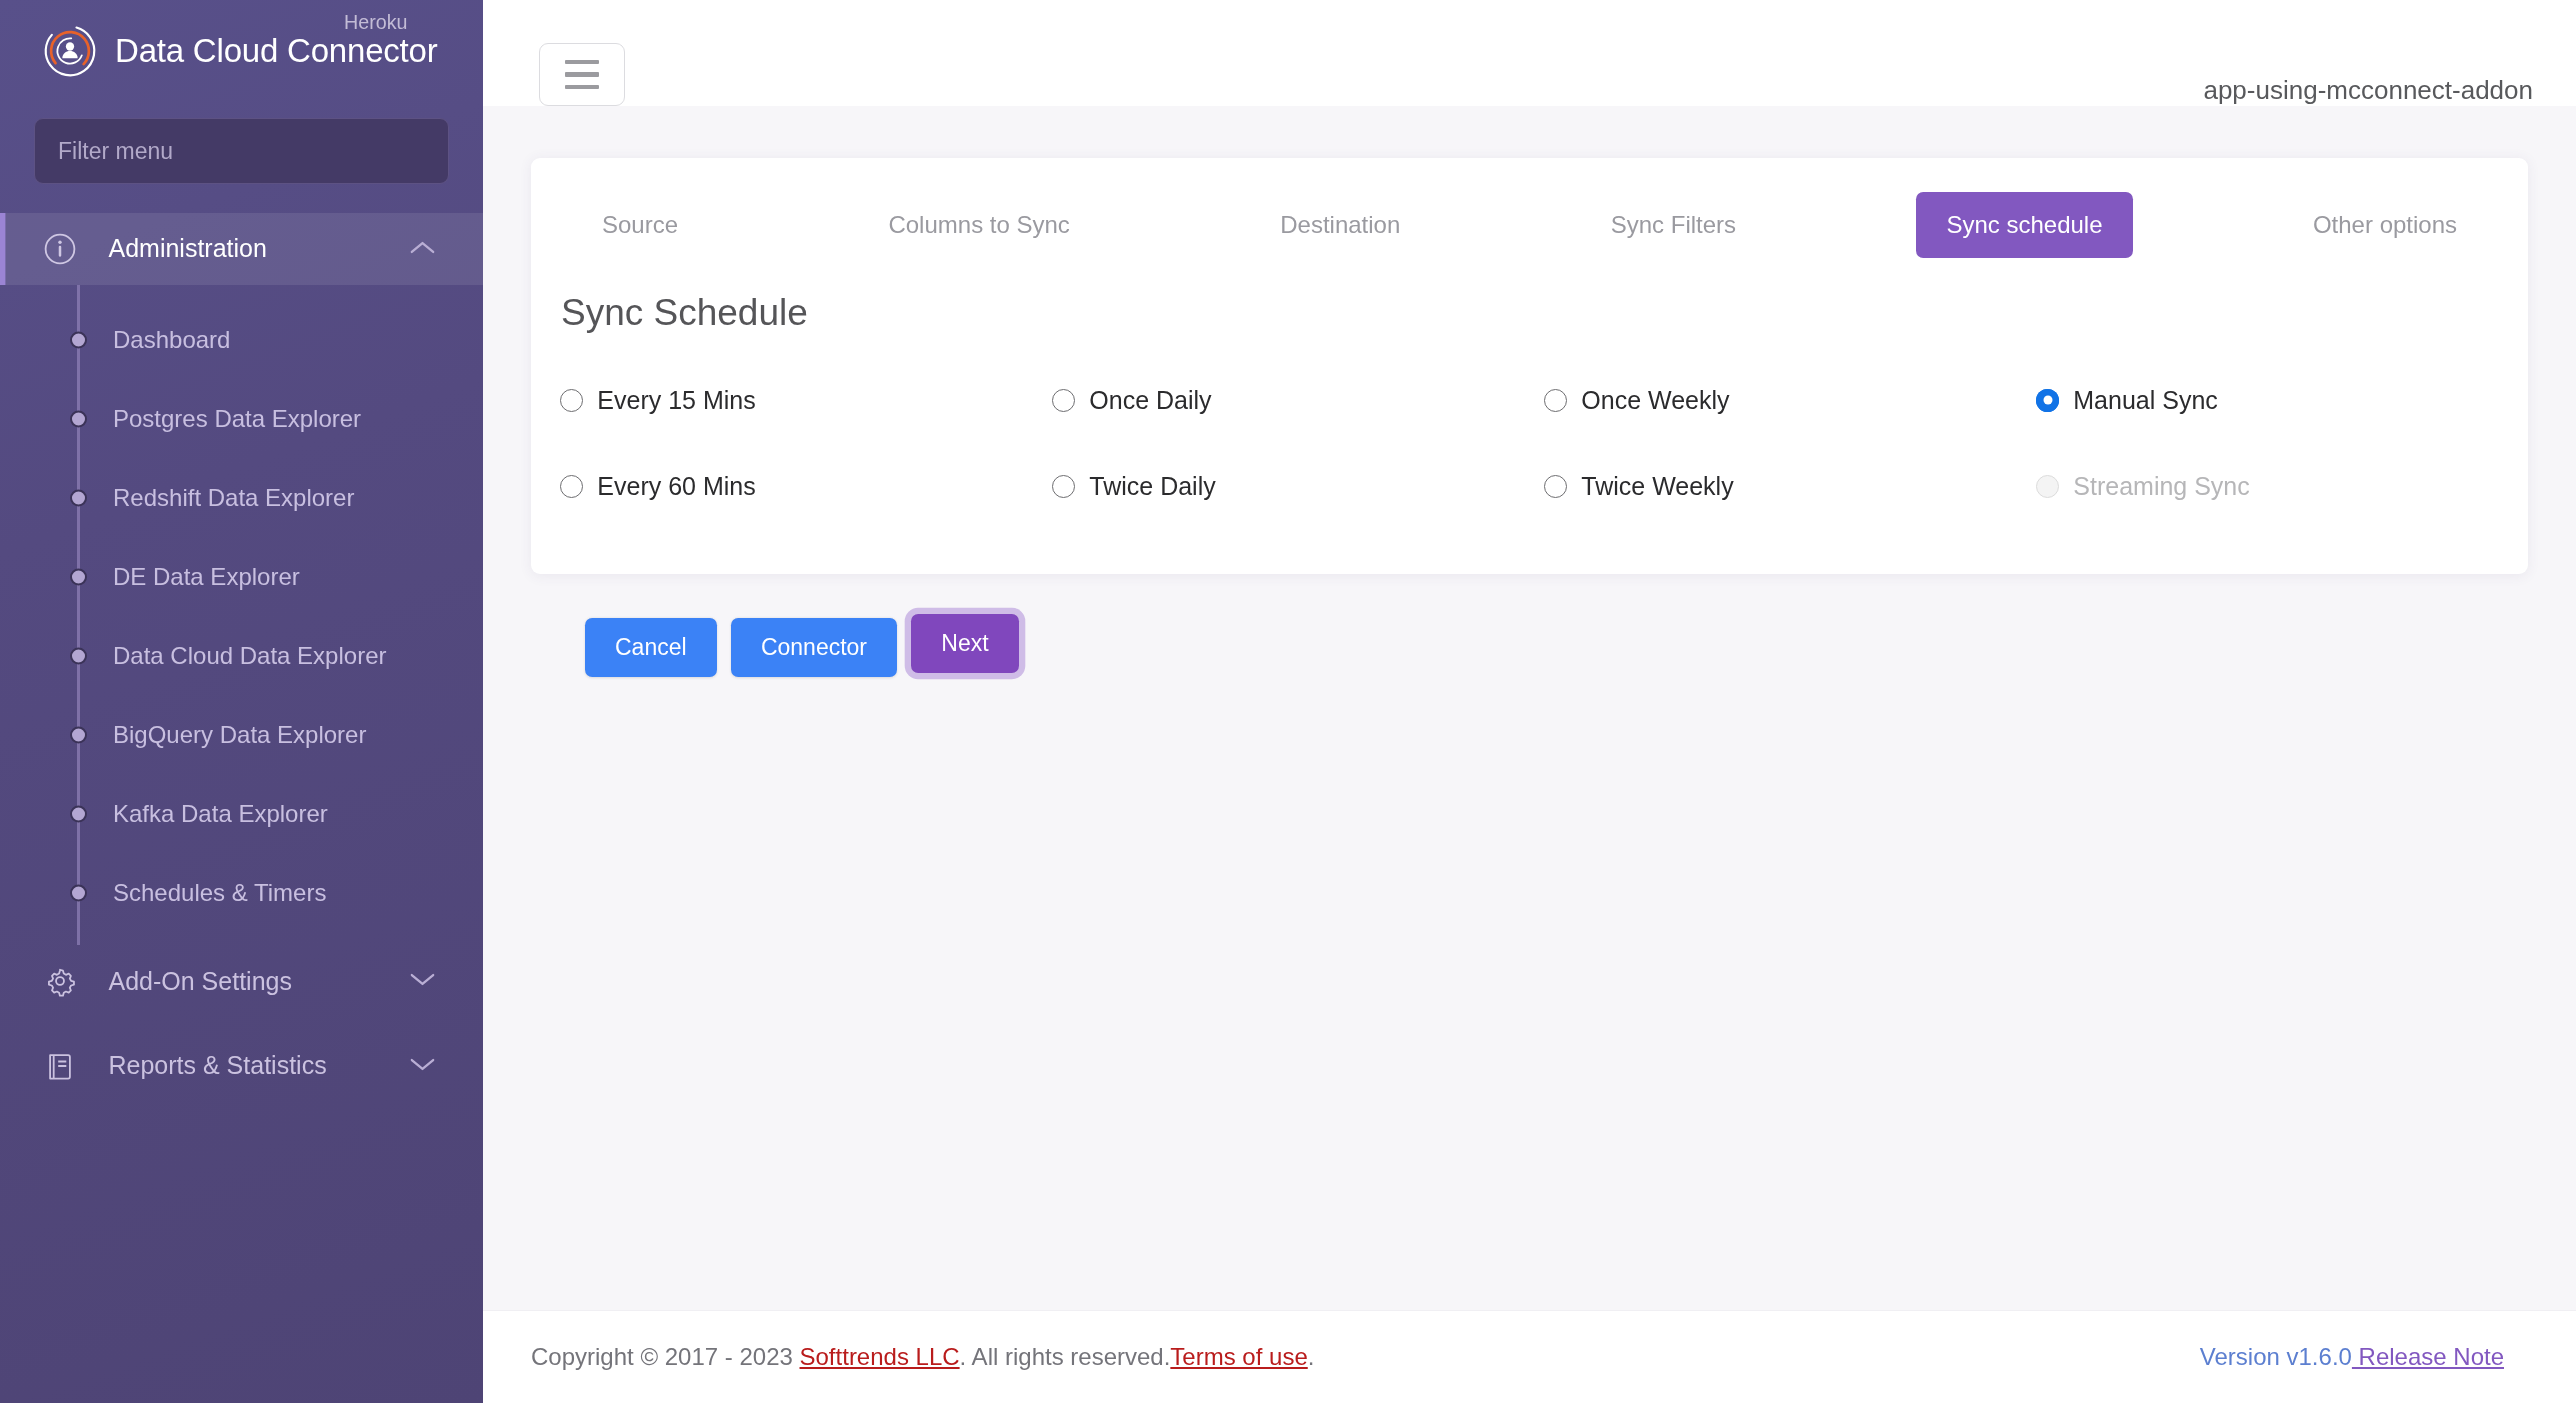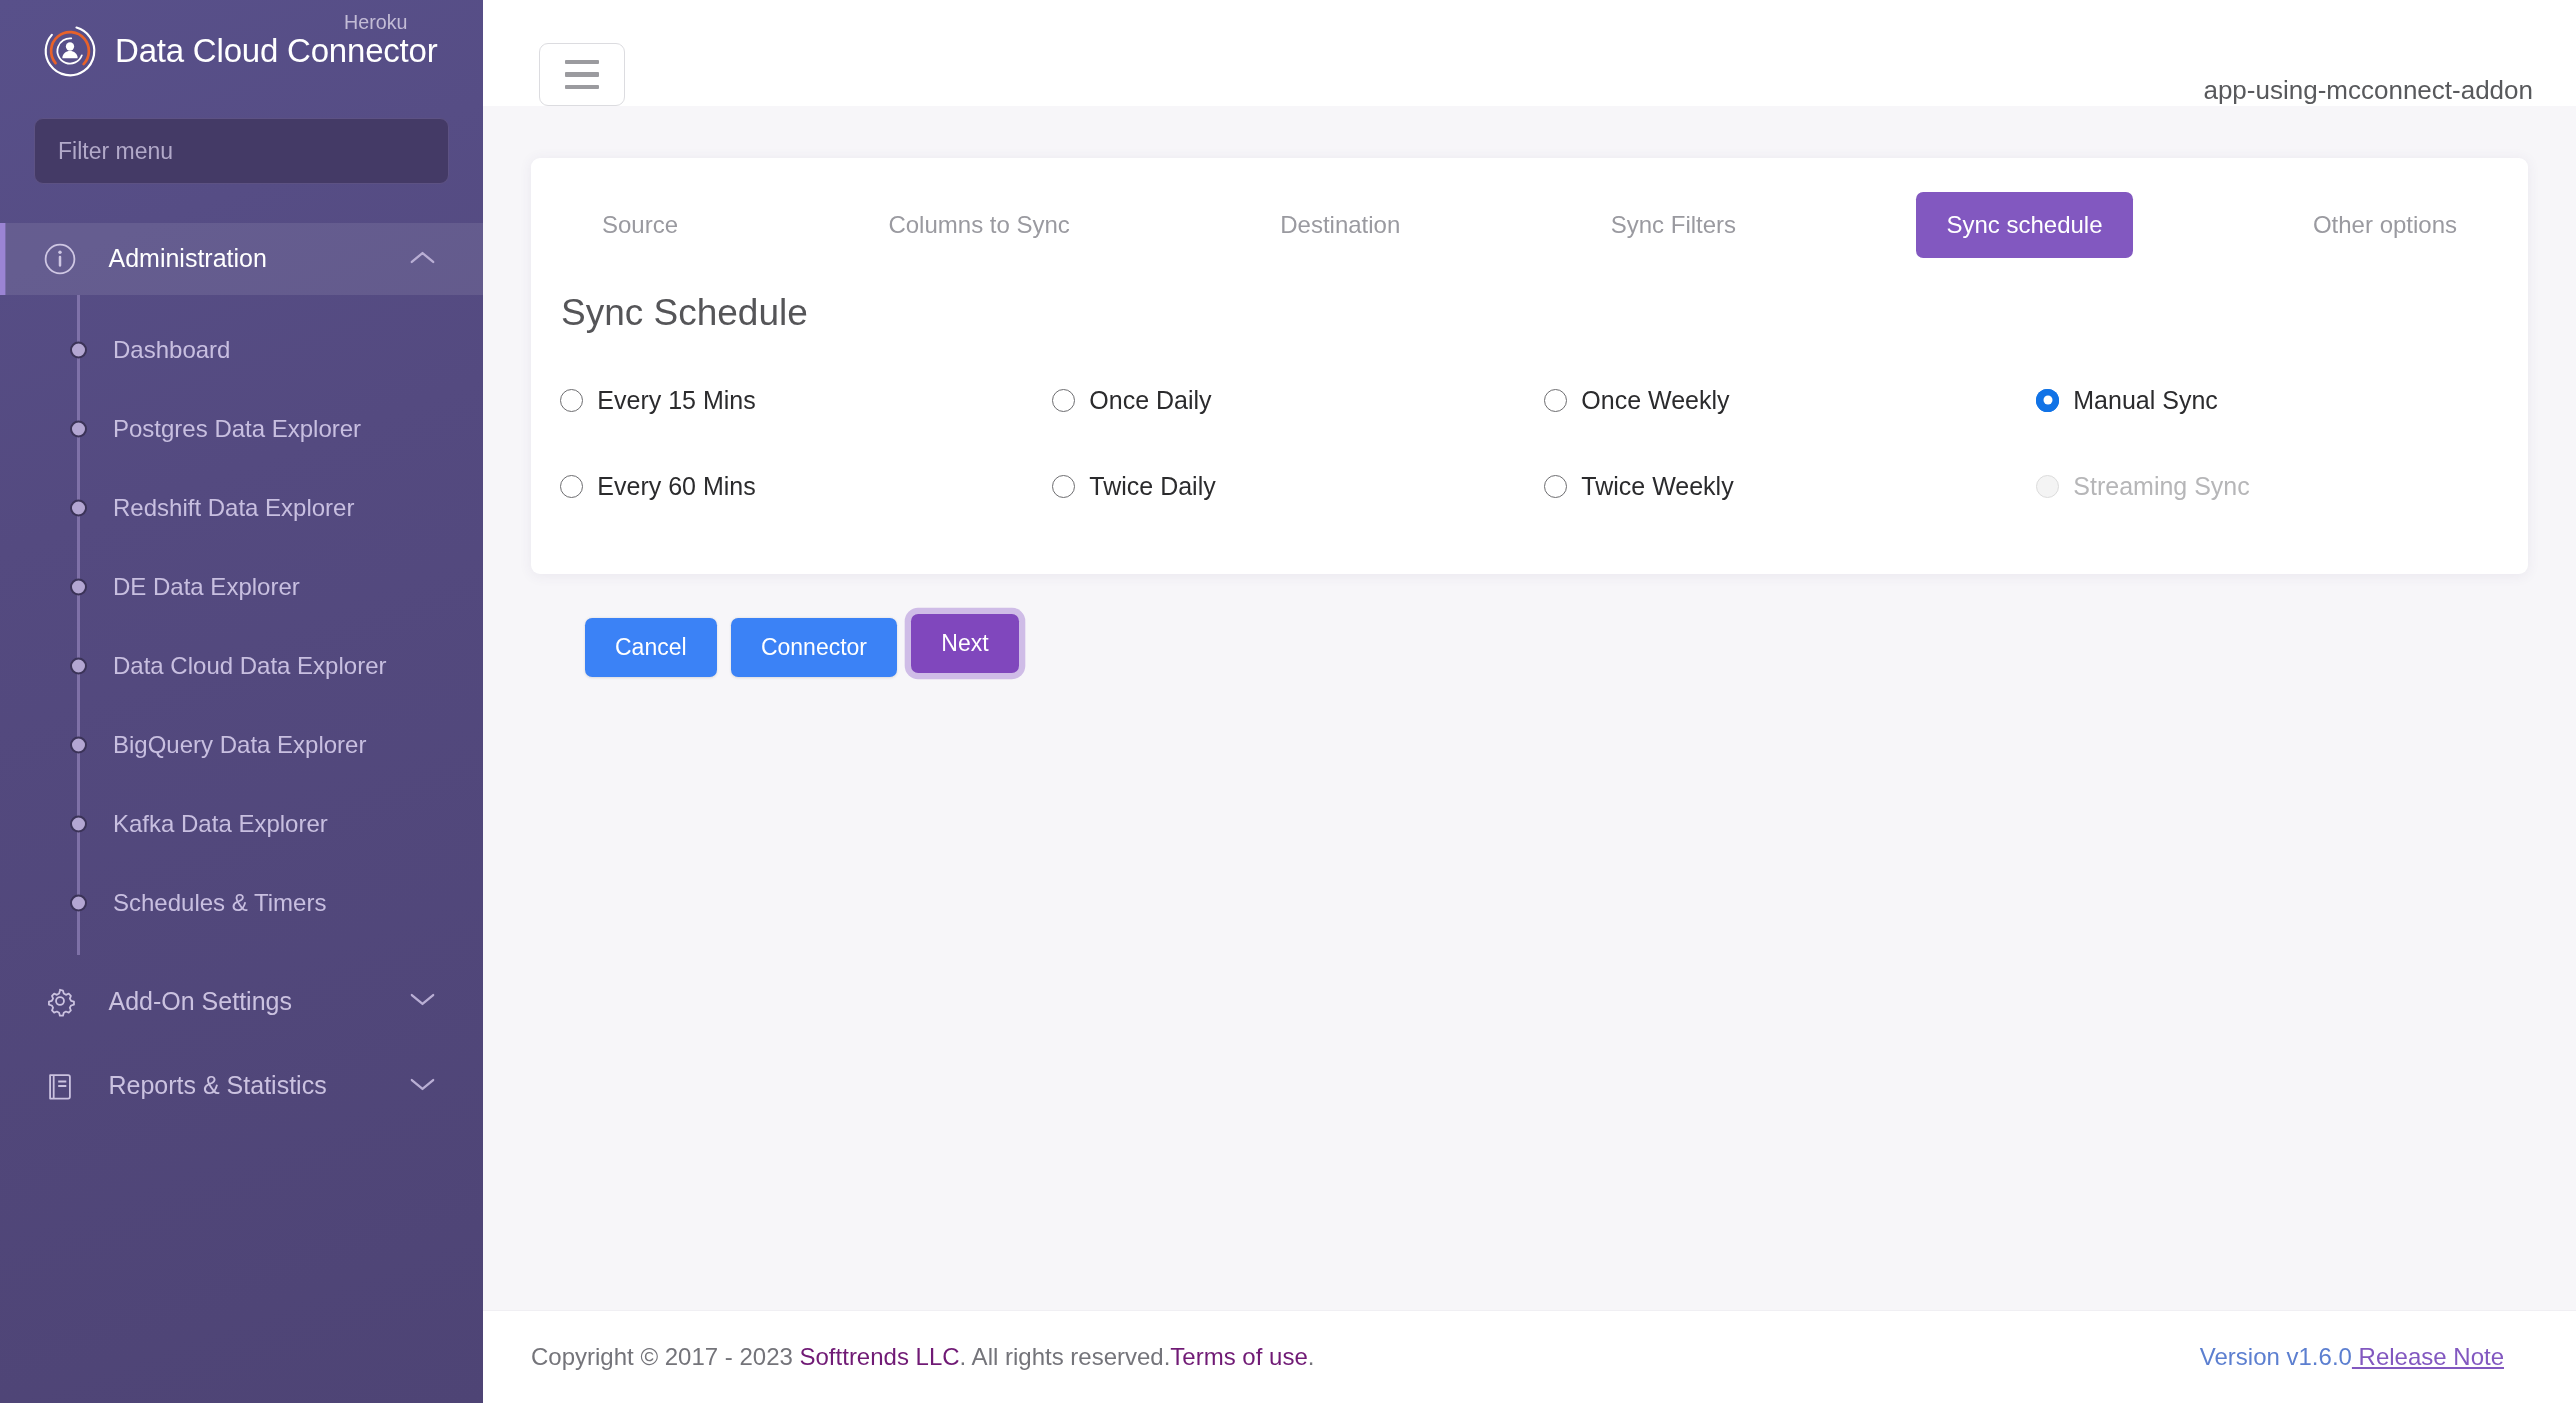--- a/index.html
+++ b/index.html
@@ -80,21 +80,20 @@
 
   .nav { padding-top: 10.7px; position: relative; }
 
   .nav-group-header {
     height: 72px;
     display: flex;
     align-items: center;
     padding-left: 40px;
     position: relative;
     cursor: pointer;
-    margin-top: 10px;
   }
   .nav-group-header.active {
     background: rgba(255,255,255,0.09);
     box-shadow: inset 5.4px 0 0 0 #9b84d4;
   }
   .nav-group-header .g-icon {
     width: 39px;
     height: 39px;
     flex: 0 0 39px;
     display: flex;
@@ -343,21 +342,22 @@
     color: #74747a;
     white-space: nowrap;
   }
   .footer-right {
     margin-left: auto;
     font-size: 24px;
     color: #5c7fd0;
     white-space: nowrap;
   }
   .lnk {
-    color: #701a75;
+    color: #b91c1c;
+    text-decoration: underline;
     cursor: pointer;
   }
   .lnk-blue {
     color: #5c7fd0;
     text-decoration: none;
   }
   .lnk-rel {
     color: #8258c0;
     text-decoration: underline;
     cursor: pointer;

